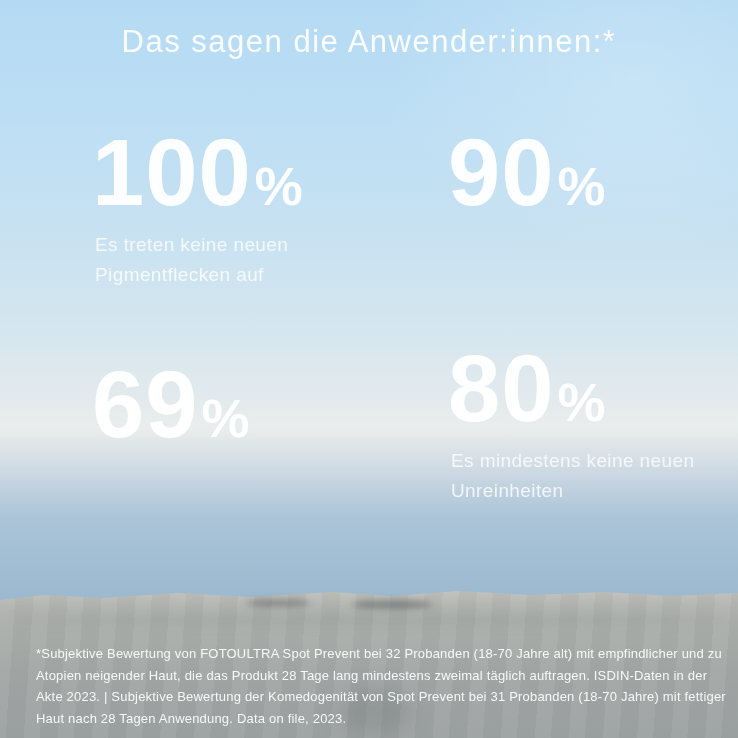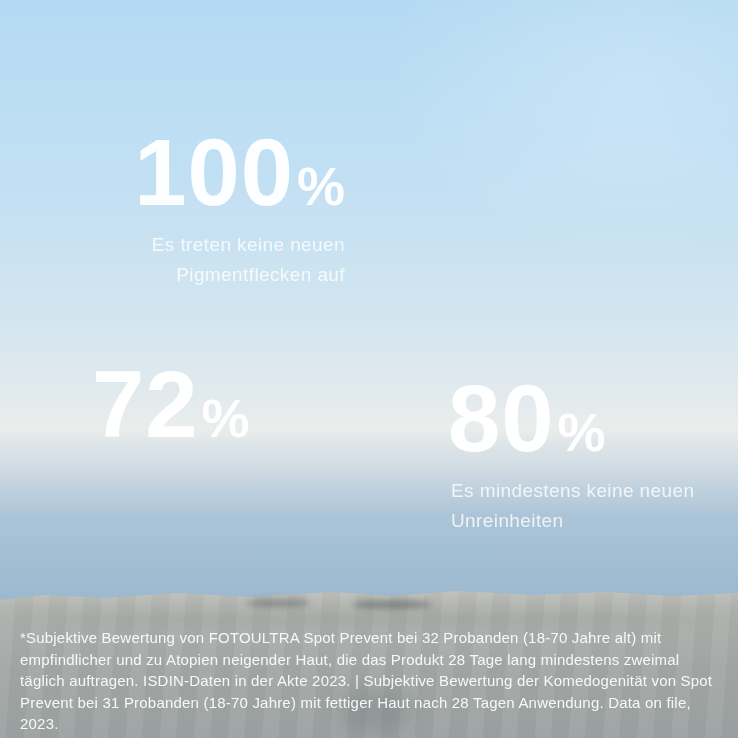--- a/index.html
+++ b/index.html
@@ -47,66 +47,68 @@
   .rock2{left:352px;top:600px;width:80px;height:9px;background:rgba(72,80,82,.45);filter:blur(3px);}
   .ridge-shadow{left:0;top:614px;width:738px;height:10px;background:rgba(108,114,113,.18);filter:blur(6px);}
   .smudge{left:338px;top:688px;width:74px;height:46px;background:rgba(92,98,98,.22);filter:blur(10px);}
 
   .title{
     position:absolute;top:24px;left:0;right:0;margin:0;
     text-align:center;font-size:31px;font-weight:400;letter-spacing:1.5px;
     color:rgba(255,255,255,.93);
   }
   .stat{position:absolute;color:#fff;}
-  .s1{left:92px;top:126px;text-align:right;}
+  .s1{left:92px;top:126px;}
   .s2{left:448px;top:126px;}
   .s3{left:92px;top:358px;}
-  .s4{left:448px;top:372px;}
+  .s4{left:448px;top:342px;}
   .num{
     font-size:94px;font-weight:700;line-height:1;letter-spacing:1px;
     color:rgba(255,255,255,.97);white-space:nowrap;
   }
   .pct{font-size:54px;font-weight:700;margin-left:3px;letter-spacing:0;}
   .desc{
     margin:10px 0 0 3px;font-size:19px;line-height:30px;font-weight:400;
     letter-spacing:.4px;color:rgba(255,255,255,.80);
   }
   .s1 .desc{max-width:250px;}
   .s2 .desc{max-width:215px;}
   .s3 .desc{max-width:250px;}
   .s4 .desc{max-width:268px;}
   .footnote{
-    position:absolute;left:20px;top:627px;width:700px;margin:0;
-    font-size:15px;line-height:21.5px;letter-spacing:.2px;
+    position:absolute;left:20px;top:627px;width:700px;margin:16px;
+    font-size:13px;line-height:21.5px;letter-spacing:.2px;
     color:rgba(255,255,255,.92);
   }
 </style>
 </head>
 <body>
 
 <div class="canvas">
   <div class="sky"></div>
   <div class="cloud"></div>
   <div class="beach"></div>
   <div class="rock rock1"></div>
   <div class="rock rock2"></div>
   <div class="rock ridge-shadow"></div>
   <div class="rock smudge"></div>
 
+  <h1 class="title">Das sagen die Anwender:innen:*</h1>
 
   <div class="stat s1">
     <div class="num"><span>100</span><span class="pct">%</span></div>
     <p class="desc">Es treten keine neuen Pigmentflecken auf</p>
   </div>
 
   <div class="stat s2">
+    <div class="num"><span>90</span><span class="pct">%</span></div>
   </div>
 
   <div class="stat s3">
-    <div class="num"><span>72</span><span class="pct">%</span></div>
+    <div class="num"><span>69</span><span class="pct">%</span></div>
   </div>
 
   <div class="stat s4">
     <div class="num"><span>80</span><span class="pct">%</span></div>
     <p class="desc">Es mindestens keine neuen Unreinheiten</p>
   </div>
 
   <p class="footnote">*Subjektive Bewertung von FOTOULTRA Spot Prevent bei 32 Probanden (18-70 Jahre alt) mit empfindlicher und zu Atopien neigender Haut, die das Produkt 28 Tage lang mindestens zweimal täglich auftragen. ISDIN-Daten in der Akte 2023. | Subjektive Bewertung der Komedogenität von Spot Prevent bei 31 Probanden (18-70 Jahre) mit fettiger Haut nach 28 Tagen Anwendung. Data on file, 2023.</p>
 </div>
 

